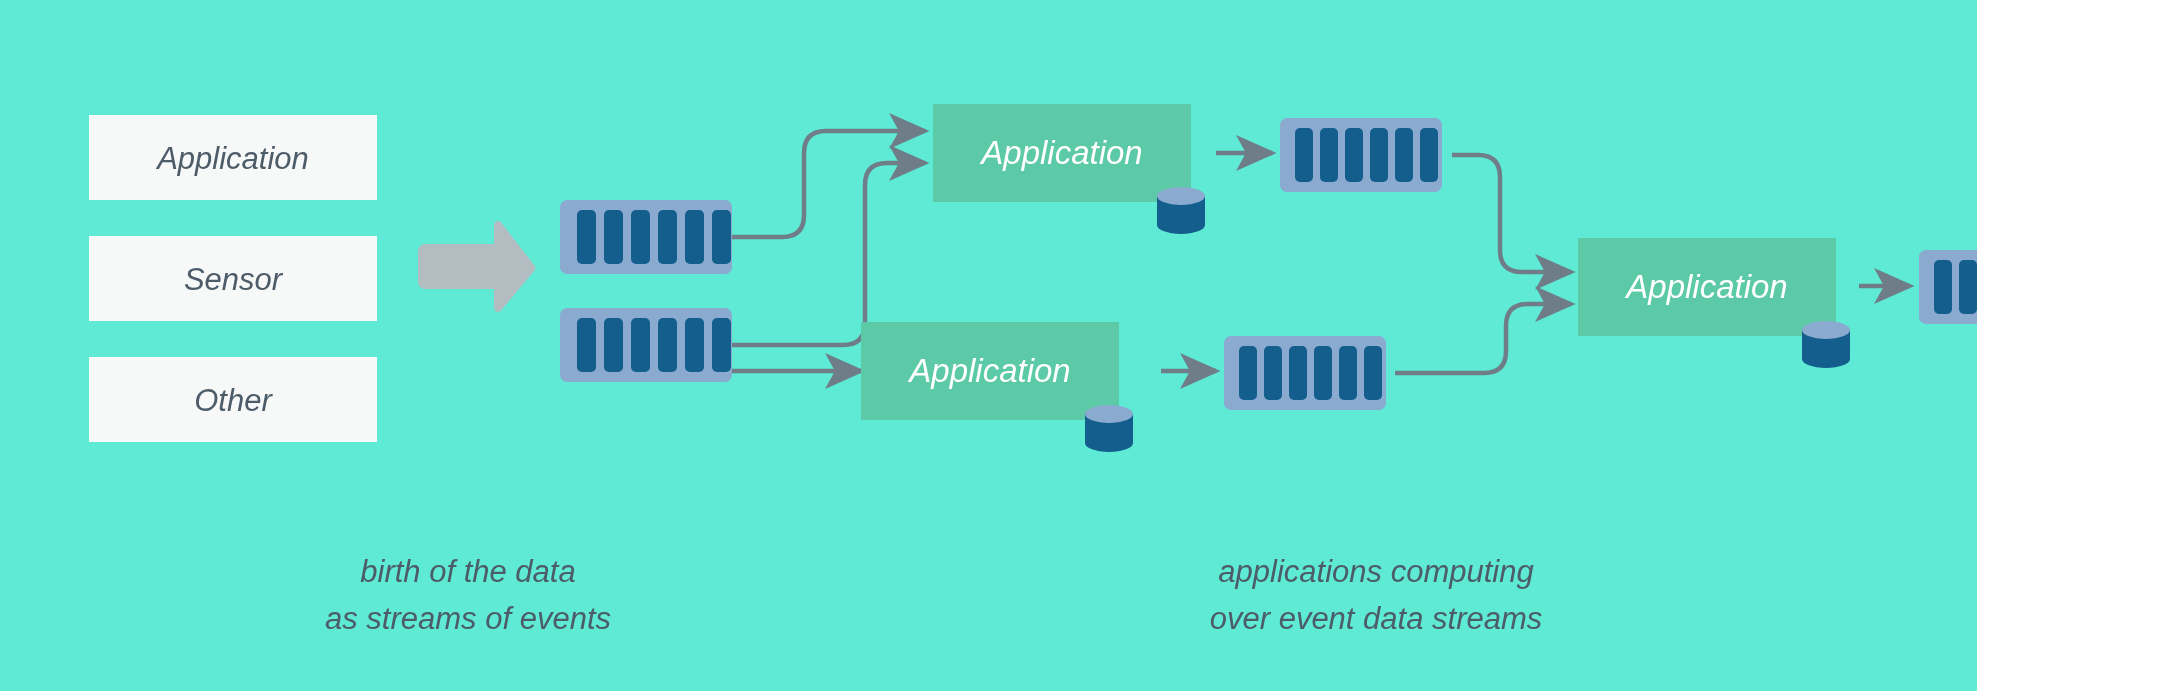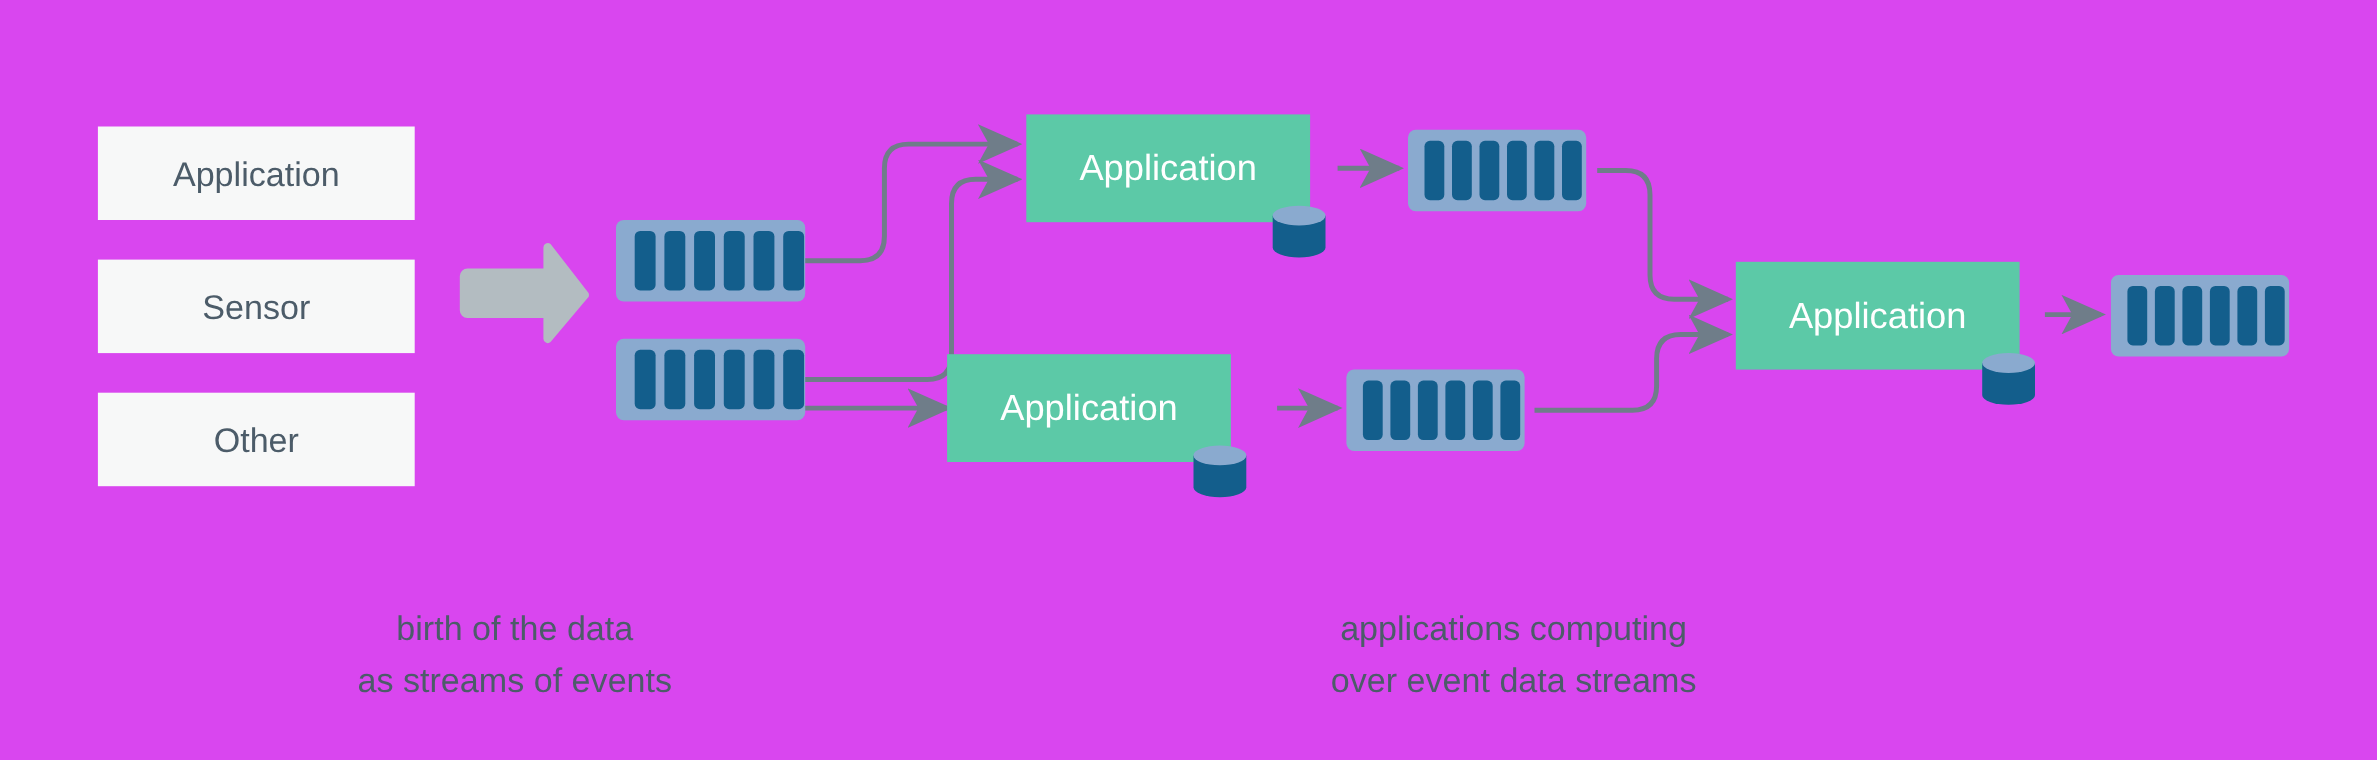--- a/index.html
+++ b/index.html
@@ -5,24 +5,25 @@
   html, body {
     margin: 0;
     padding: 0;
     background: #ffffff;
   }
   body {
     font-family: "Liberation Sans", sans-serif;
   }
   #stage {
     position: relative;
-    width: 2161px;
+    width: 1977px;
     height: 691px;
-    background: #d946ef;
+    background: #5eead4;
     overflow: hidden;
+    font-style: italic;
   }
   #diagram-svg {
     position: absolute;
     left: 0;
     top: 0;
     width: 2161px;
     height: 691px;
     display: block;
   }
   .src-label {

